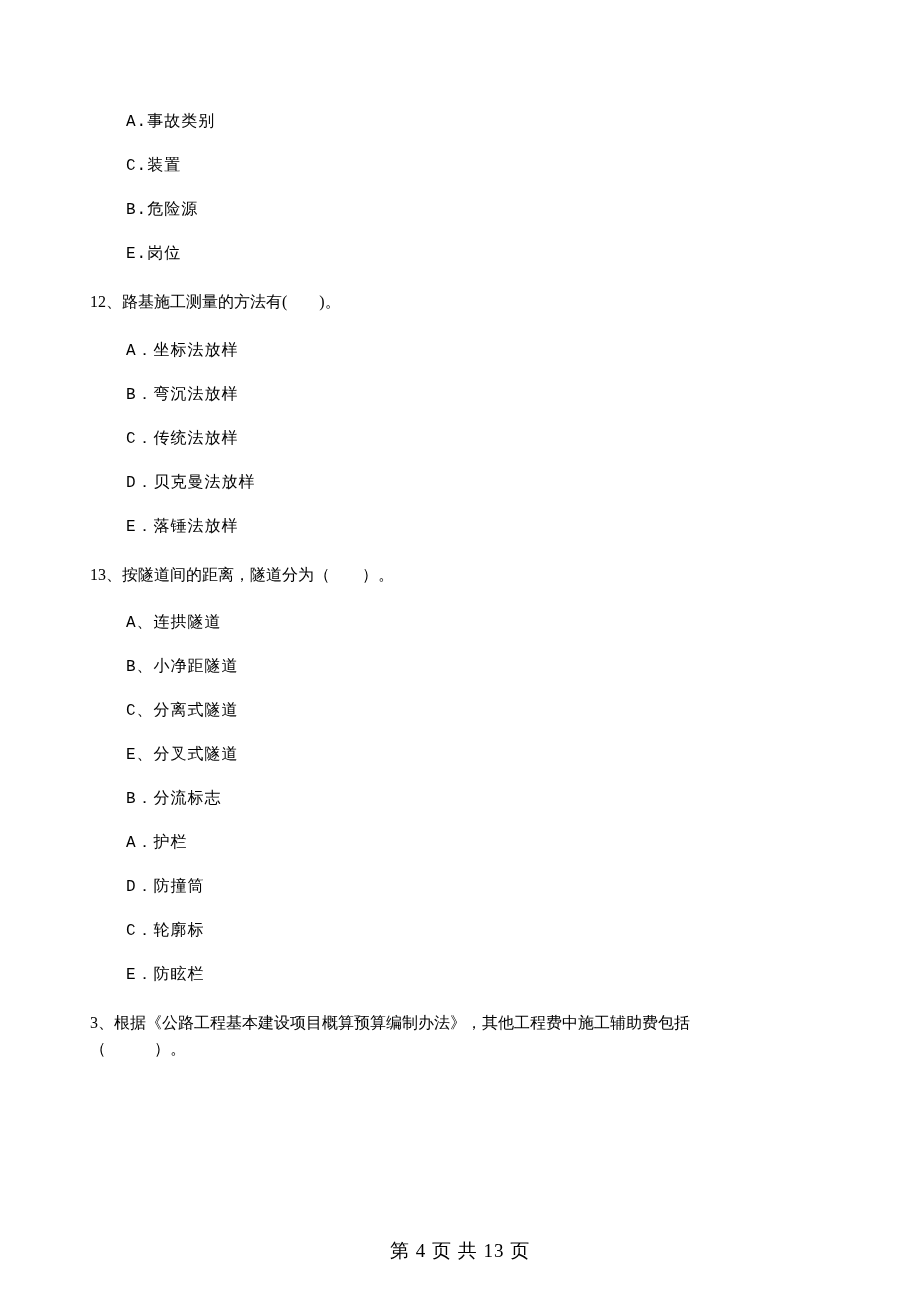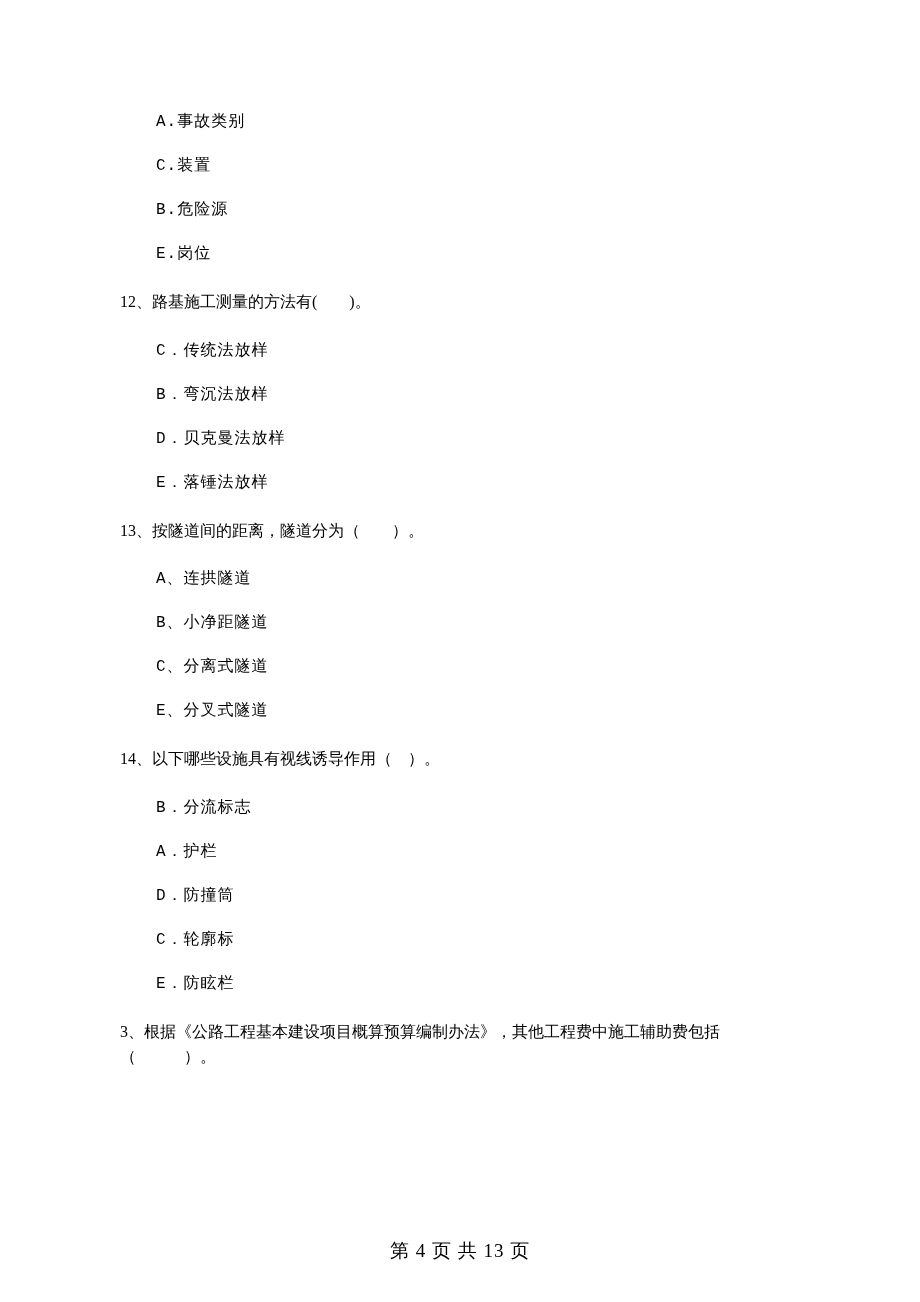--- a/index.html
+++ b/index.html
@@ -4,21 +4,21 @@
 <style>
   html, body {
     margin: 0;
     padding: 0;
     background: #fff;
   }
   .page {
     width: 920px;
     height: 1302px;
     box-sizing: border-box;
-    padding: 113px 140px 0 120px;
+    padding: 113px 140px 0 90px;
     font-family: "SimSun", "宋体", serif;
     font-size: 16px;
     color: #000;
     line-height: 1.0;
     position: relative;
   }
   .opt {
     margin: 0 0 27px 36px;
   }
   .opt-lbl {
@@ -43,32 +43,32 @@
 <body>
 
 <div class="page">
 
   <div class="opt"><span class="opt-lbl">A.事故类别</span></div>
   <div class="opt"><span class="opt-lbl">C.装置</span></div>
   <div class="opt"><span class="opt-lbl">B.危险源</span></div>
   <div class="opt"><span class="opt-lbl">E.岗位</span></div>
 
   <div class="q">12、路基施工测量的方法有(　　)。</div>
+  <div class="opt"><span class="opt-lbl">A．坐标法放样</span></div>
+  <div class="opt"><span class="opt-lbl">B．弯沉法放样</span></div>
   <div class="opt"><span class="opt-lbl">C．传统法放样</span></div>
-  <div class="opt"><span class="opt-lbl">B．弯沉法放样</span></div>
   <div class="opt"><span class="opt-lbl">D．贝克曼法放样</span></div>
   <div class="opt"><span class="opt-lbl">E．落锤法放样</span></div>
 
   <div class="q">13、按隧道间的距离，隧道分为（　　）。</div>
   <div class="opt"><span class="opt-lbl">A、连拱隧道</span></div>
   <div class="opt"><span class="opt-lbl">B、小净距隧道</span></div>
   <div class="opt"><span class="opt-lbl">C、分离式隧道</span></div>
   <div class="opt"><span class="opt-lbl">E、分叉式隧道</span></div>
 
-  <div class="q">14、以下哪些设施具有视线诱导作用（　）。</div>
   <div class="opt"><span class="opt-lbl">B．分流标志</span></div>
   <div class="opt"><span class="opt-lbl">A．护栏</span></div>
   <div class="opt"><span class="opt-lbl">D．防撞筒</span></div>
   <div class="opt"><span class="opt-lbl">C．轮廓标</span></div>
   <div class="opt"><span class="opt-lbl">E．防眩栏</span></div>
 
   <div class="q">3、根据《公路工程基本建设项目概算预算编制办法》，其他工程费中施工辅助费包括（　　　）。</div>
 
   <div class="footer">第 4 页 共 13 页</div>
 </div>

